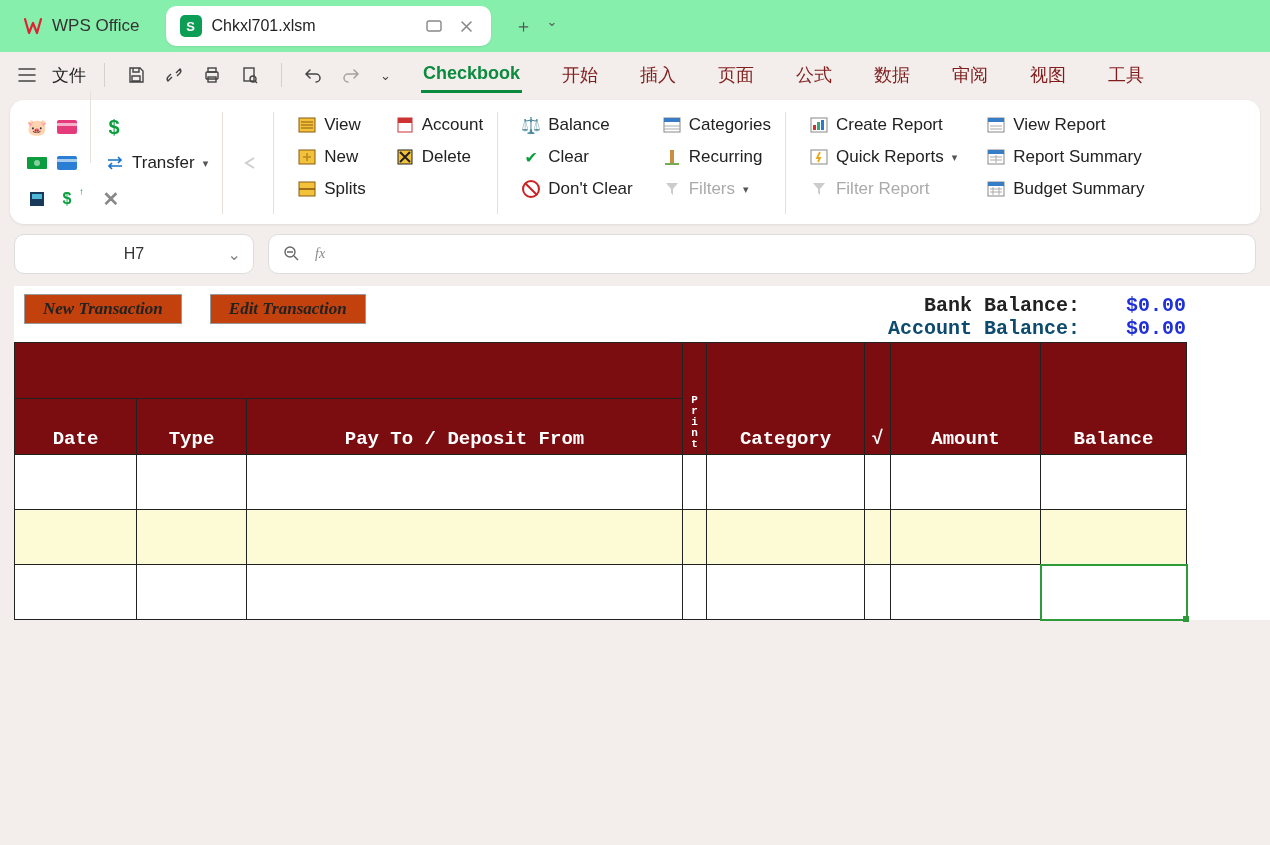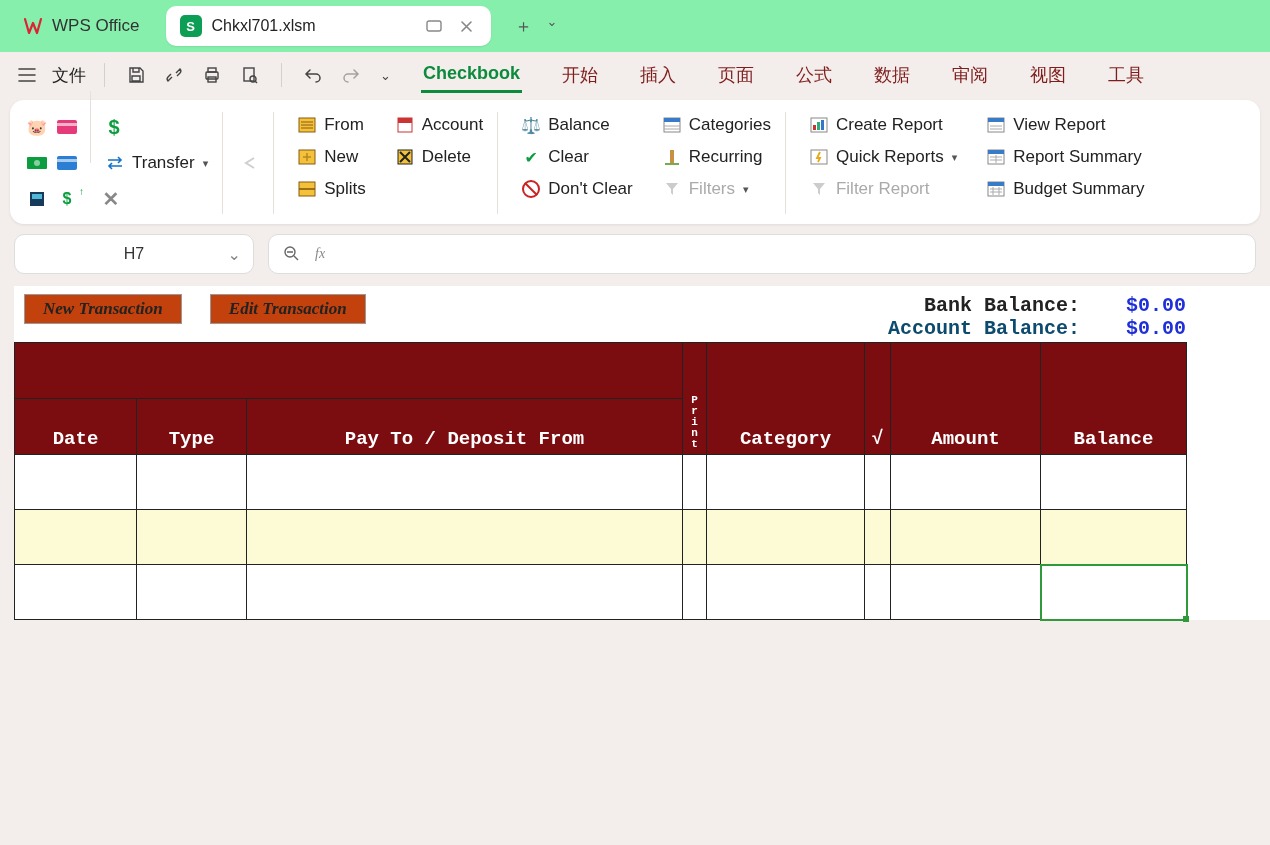--- a/index.html
+++ b/index.html
@@ -225,21 +225,21 @@
   <div class="rgroup">
     <div style="display:flex; gap:20px;">
       <div style="display:flex;flex-direction:column;gap:6px;">
         <span class="rbtn">
             <span class="ricon">
               <svg width="18" height="16">
                 <rect x="1" y="1" width="16" height="14" fill="#f3c13a" stroke="#8a5a10"></rect>
                 <path d="M3 5 H15 M3 8 H15 M3 11 H15" stroke="#8a5a10"></path>
               </svg>
             </span>
-            <span>From</span>
+            <span>View</span>
           </span>
         <span class="rbtn">
             <span class="ricon">
               <svg width="18" height="16">
                 <rect x="1" y="1" width="16" height="14" fill="#f3c13a" stroke="#8a5a10"></rect>
                 <path d="M9 4 V12 M5 8 H13" stroke="#b82" stroke-width="1.6"></path>
               </svg>
             </span>
             <span>New</span>
           </span>

